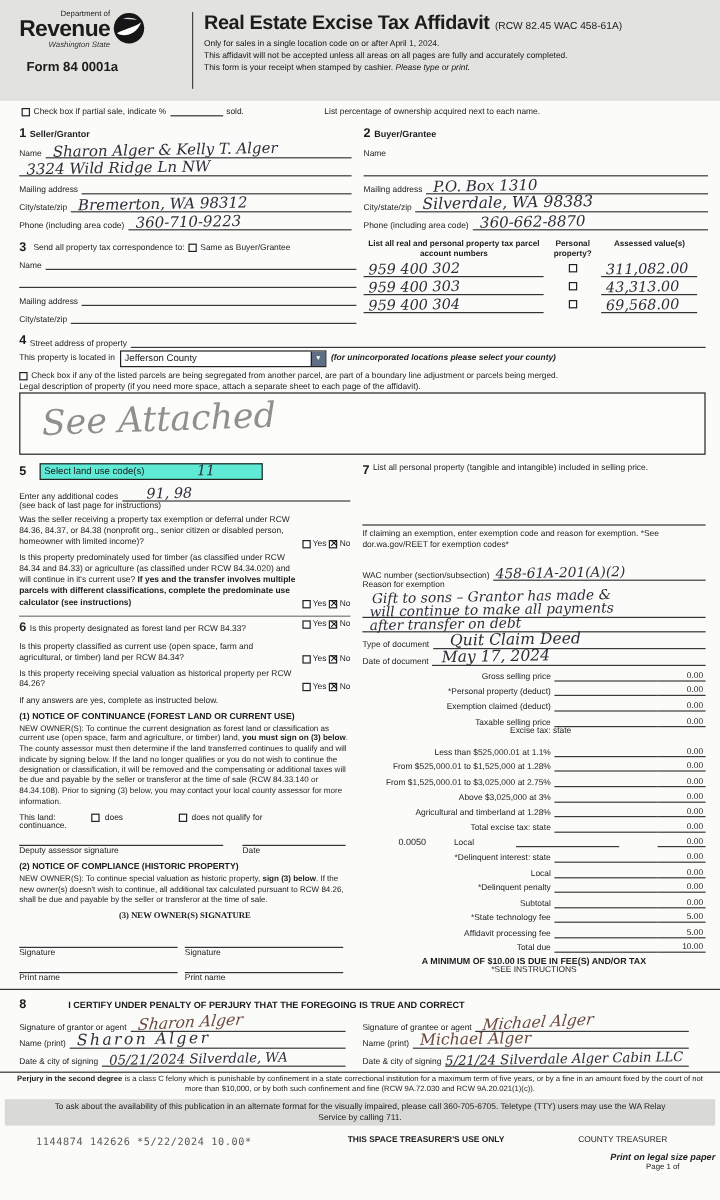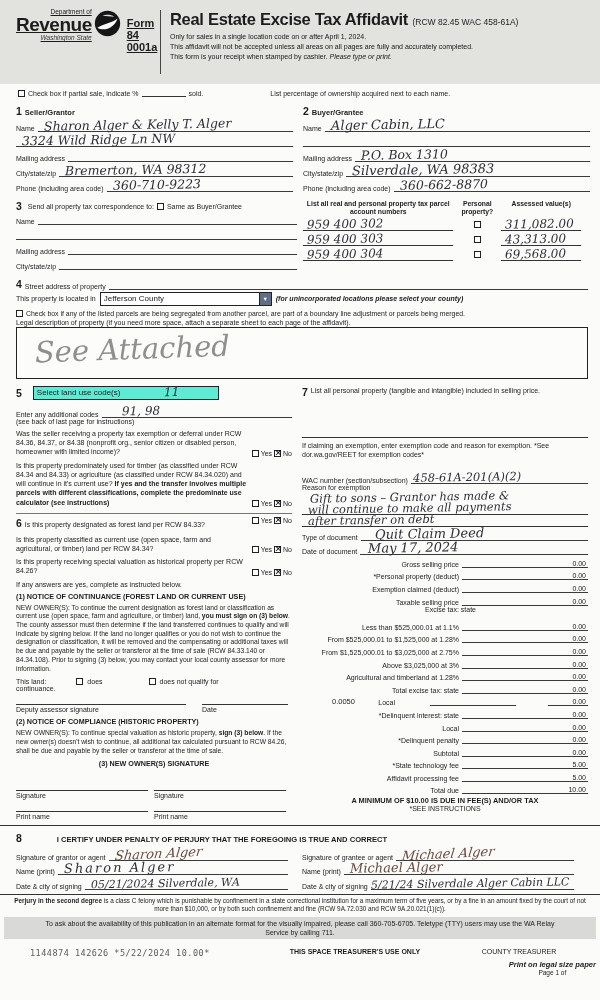--- a/index.html
+++ b/index.html
@@ -4,21 +4,21 @@
 <style>
   * { margin:0; padding:0; box-sizing:border-box; }
   html,body { background:#e9e9e6; }
   .page {
     width:600px; height:1000px; margin:0 auto; background:#fbfbfa;
     font-family:"Liberation Sans", sans-serif; color:#1c1c1c; overflow:hidden;
     position:relative; box-shadow:0 0 4px rgba(0,0,0,.25);
   }
   
   .hdr { display:flex; background:#e2e2de; padding:8px 12px 2px 16px; height:84px; }
-  .hdr-left { width:138px; display:flex; flex-direction:row; align-items:flex-start;text-decoration:underline; }
+  .hdr-left { width:138px; display:flex; flex-direction:column; align-items:flex-start; }
   .logo-row { display:flex; align-items:flex-start; }
   .logo-text { text-align:right; }
   .dept { font-size:6.5px; color:#222; margin-left:26px;}
   .rev { font-size:19px; font-weight:bold; letter-spacing:-.5px; line-height:1; }
   .wa  { font-size:6.5px; font-style:italic; color:#333; }
   .logo-circle { width:27px; height:27px; margin-left:2px; margin-top:2px; }
   .form-num { font-weight:bold; font-size:11px; margin-top:9px; margin-left:6px; }
   .hdr-div { border-left:1.6px solid #444; margin:2px 9px 8px 6px; }
   .hdr-right { flex:1; padding-top:2px; }
   .title { font-size:16.5px; font-weight:bold; letter-spacing:-.3px; }
@@ -85,21 +85,21 @@
   .yn { font-size:7px; white-space:nowrap; align-self:flex-end; display:flex; align-items:center; gap:2px; }
   .para { font-size:6.7px; line-height:1.3; margin-top:3px; }
   .hd1 { font-size:7.2px; font-weight:bold; margin-top:4px; }
   .land-row { display:flex; font-size:7px; margin-top:5px; gap:4px; align-items:center; }
   .sigpair { display:flex; gap:16px; margin-top:12px; }
   .sigslot { border-top:1px solid #333; font-size:7px; padding-top:1px; }
   .sig1 { width:170px; } .sig2 { width:86px; }
   .owner-grid { display:flex; flex-wrap:wrap; margin-top:10px; }
   .owner-grid .oslot { width:48%; margin-right:2%; border-top:1px solid #333; font-size:7px;
                        padding-top:1px; margin-top:12px; }
-  .center { text-align:center; }
+  .center { text-align:center;font-family:Liberation Serif, serif; }
   
   .s7-blank { border-bottom:1px solid #333; height:36px; margin-top:4px; }
   .exemption-note { font-size:7px; line-height:1.3; margin-top:3px; }
   .reason-line { border-bottom:1px solid #333; height:12px; position:relative; }
   .reason-line .hand, .wline .hand { font-size:11.5px; }
   .mrow { display:flex; align-items:flex-end; height:12.6px; font-size:7px; }
   .mlab { white-space:nowrap; margin-left:auto; }
   .mfill { width:86px; border-bottom:1px solid #3a3a3a; margin-left:3px; height:9px; }
   .mval { width:40px; border-bottom:1px solid #3a3a3a; text-align:right; padding-right:2px; }
   .mrate { position:absolute; left:30px; font-size:7.5px; }
@@ -203,23 +203,20 @@
           <span class="lbl">Phone (including area code)</span>
           <span class="fl">
             <span class="hand" style="font-size:12.5px;">360-710-9223</span>
           </span>
         </div>
     </div>
     <div class="party">
       <div><span class="secnum">2</span><span class="party-title">Buyer/Grantee</span></div>
       <div class="row">
           <span class="lbl">Name</span>
-          <span class="fl">
-            <span class="hand" style="font-size:13px;">Alger Cabin, LLC</span>
-          </span>
         </div>
       <div class="row">
           <span class="fl" style="margin-left:0;"></span>
         </div>
       <div class="row">
           <span class="lbl">Mailing address</span>
           <span class="fl">
             <span class="hand" style="font-size:12.5px;">P.O. Box 1310</span>
           </span>
         </div>

